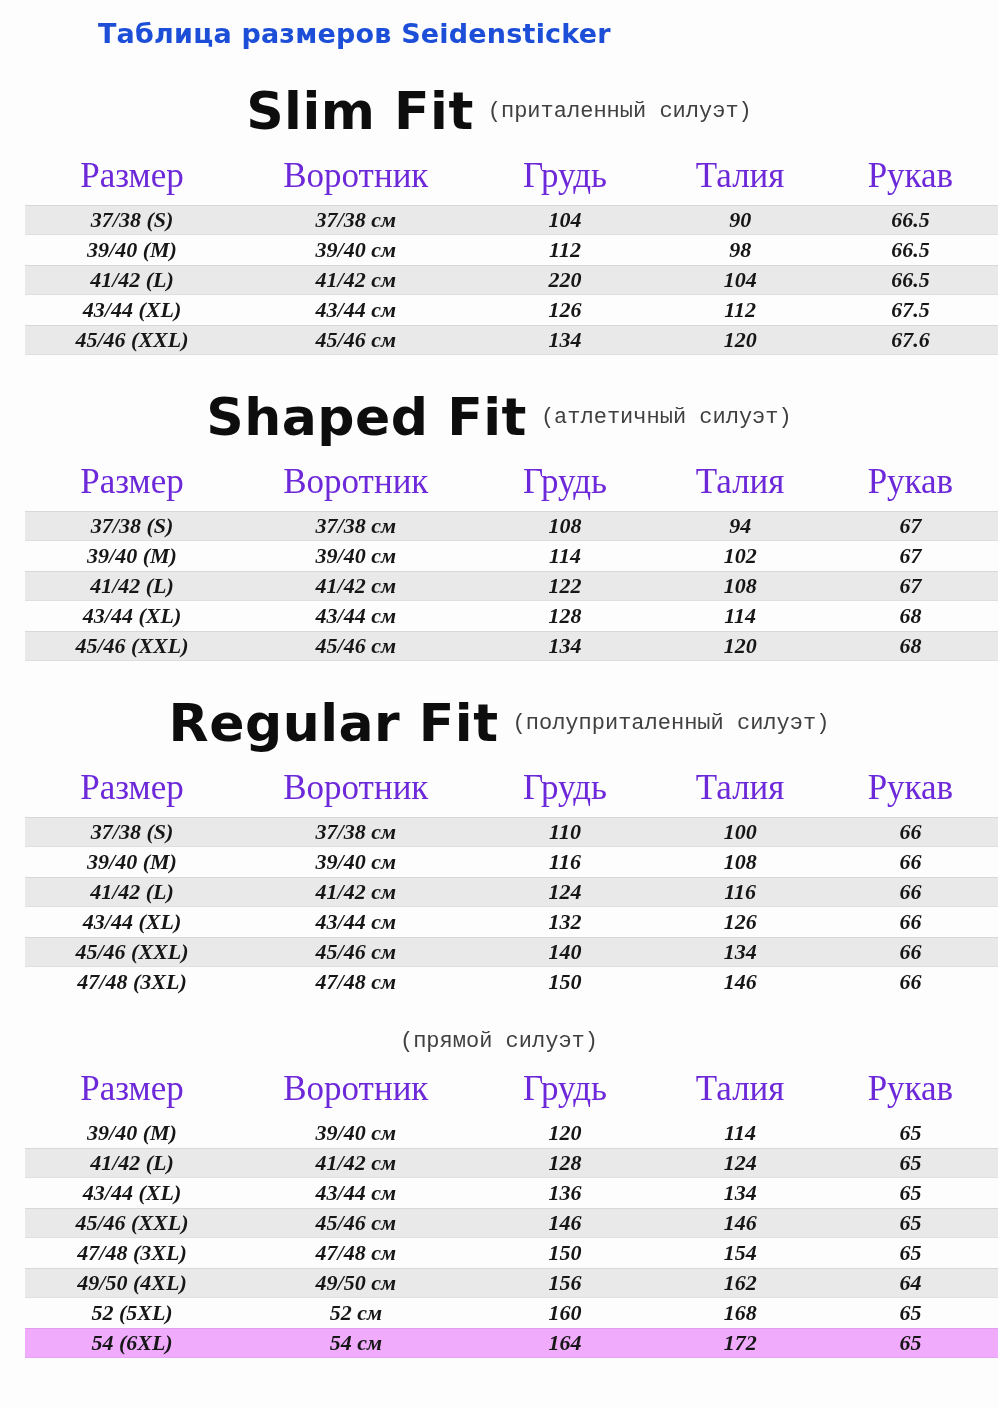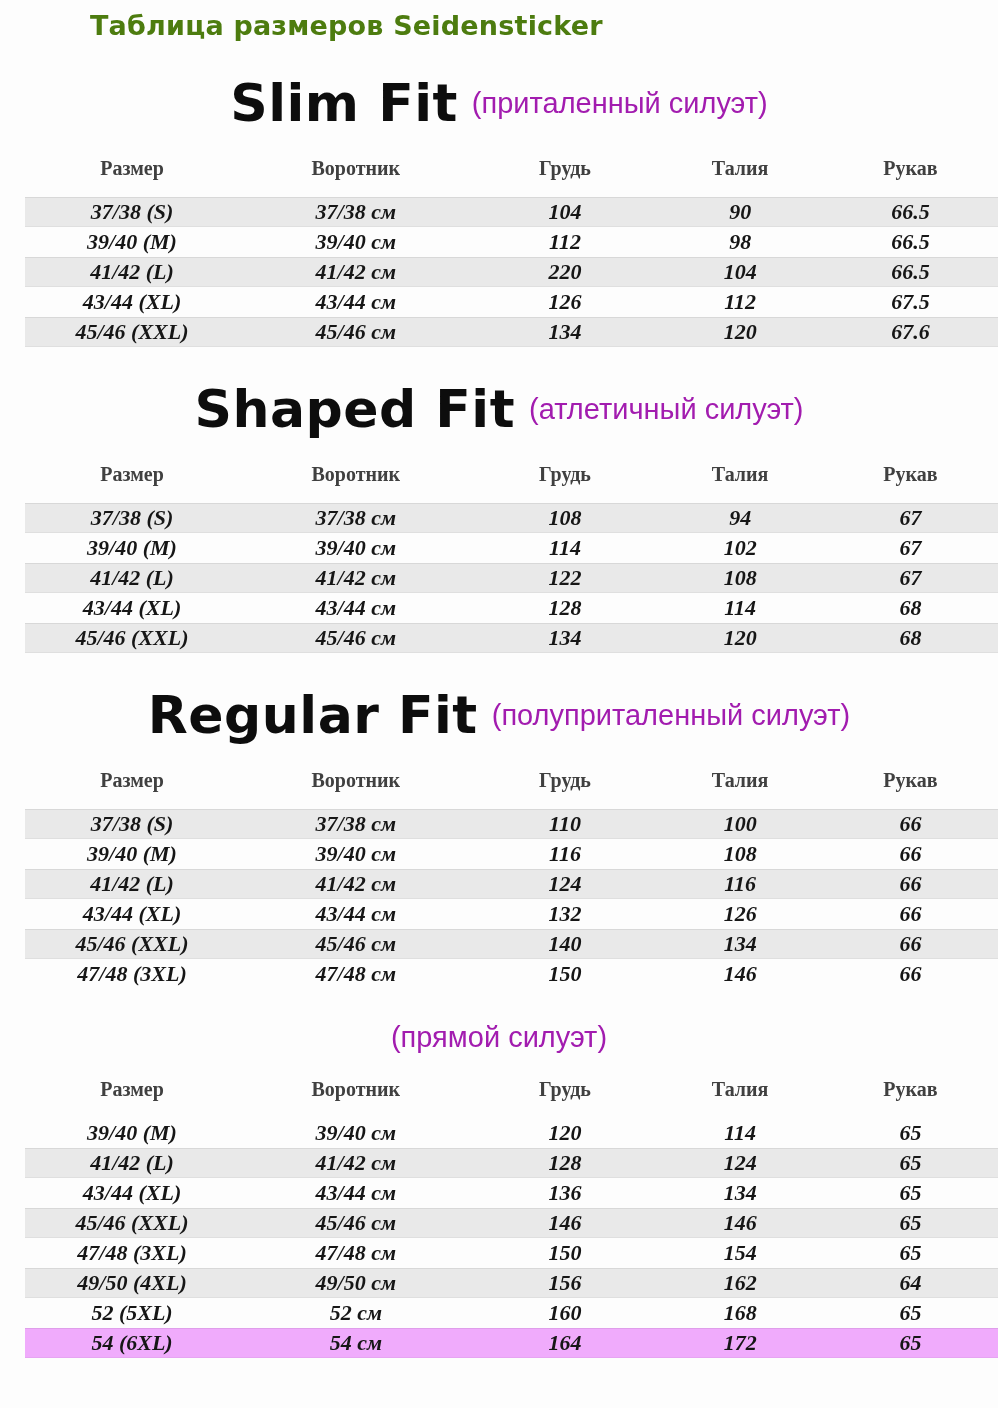--- a/index.html
+++ b/index.html
@@ -11,50 +11,50 @@
   .page {
     position: relative;
     width: 998px;
     min-height: 1408px;
     background: #fdfdfd;
     color: #101010;
     overflow: hidden;
     font-family: "DejaVu Sans", sans-serif;
   }
   .page-title {
-    margin: 0;
+    margin: 8px;
     padding: 10px 0 0 90px;
     font-family: "DejaVu Sans", sans-serif;
     font-size: 27px;
     font-weight: bold;
     letter-spacing: 0.2px;
-    color: #4d7c0f;
+    color: #1d4ed8;
   }
   .section { margin-top: 24px; }
   .section-title {
     display: flex;
     justify-content: center;
     align-items: center;
     gap: 14px;
     margin: 0;
     padding: 8px 0 4px 0;
     white-space: nowrap;
   }
   .fit-name {
     font-family: "DejaVu Sans", sans-serif;
     font-size: 52px;
     font-weight: 600;
     color: #0d0d0d;
     letter-spacing: 0.5px;
   }
   .fit-sub {
-    font-family: Liberation Sans, sans-serif;
-    font-size: 29px;
+    font-family: Liberation Mono, monospace;
+    font-size: 22px;
     font-weight: 400;
-    color: #a21caf;
+    color: #404040;
   }
   .tbl {
     margin-left: 25px;
     width: 973px;
   }
   .grid-row {
     display: flex;
     align-items: center;
   }
   .c0 { width: 22%; }
@@ -66,23 +66,23 @@
     text-align: center;
     font-family: "Liberation Serif", "DejaVu Serif", serif;
     overflow: hidden;
     white-space: nowrap;
   }
   .head-row {
     margin: 14px 0 12px 0;
     height: 34px;
   }
   .head-row .cell {
-    font-size: 20px;
-    font-weight: bold;
-    color: #404040;
+    font-size: 35px;
+    font-weight: normal;
+    color: #6d28d9;
   }
   .data-row {
     height: 30px;
     font-style: italic;
   }
   .data-row .cell {
     font-size: 22px;
     font-weight: bold;
     color: #161616;
   }

